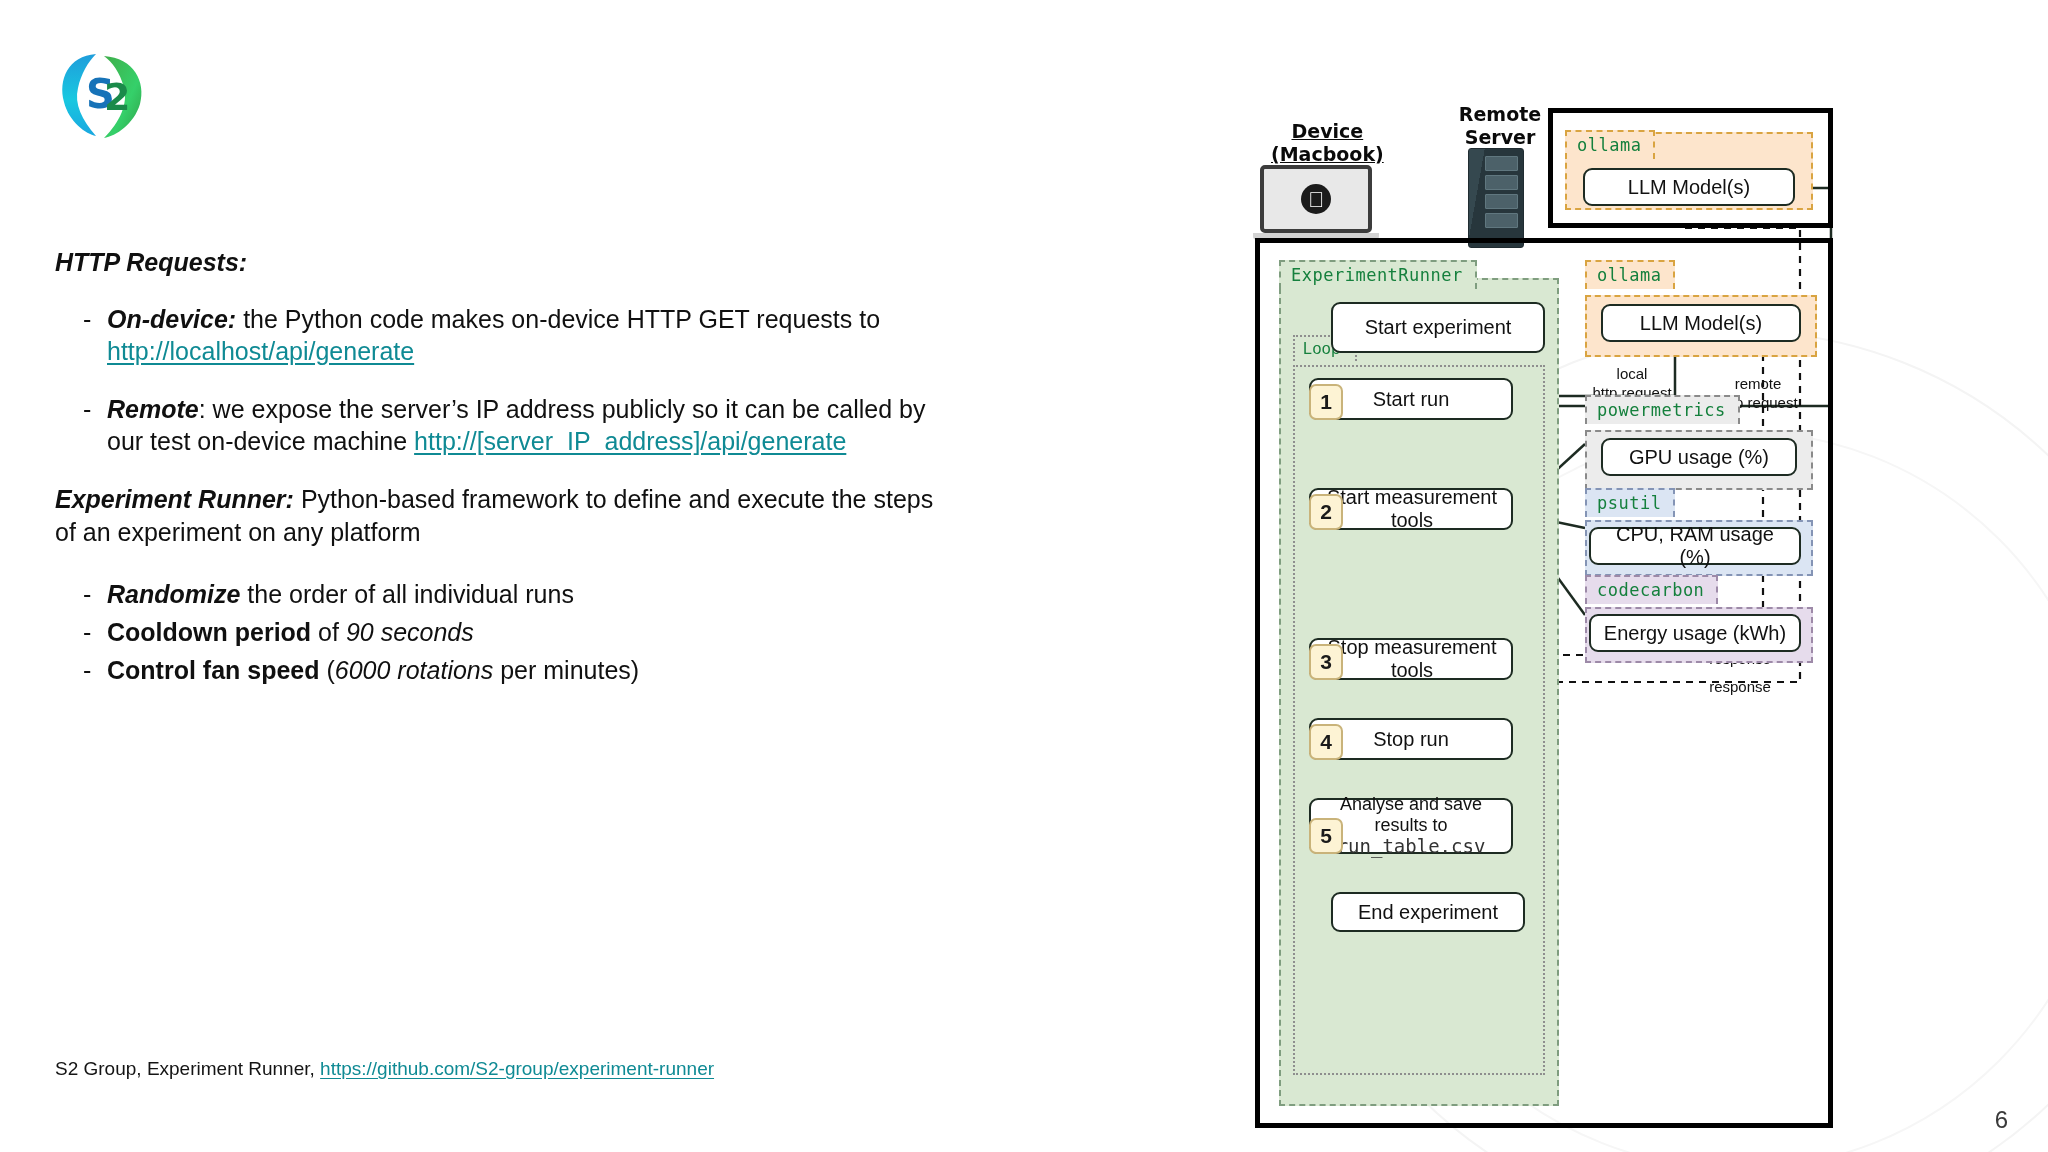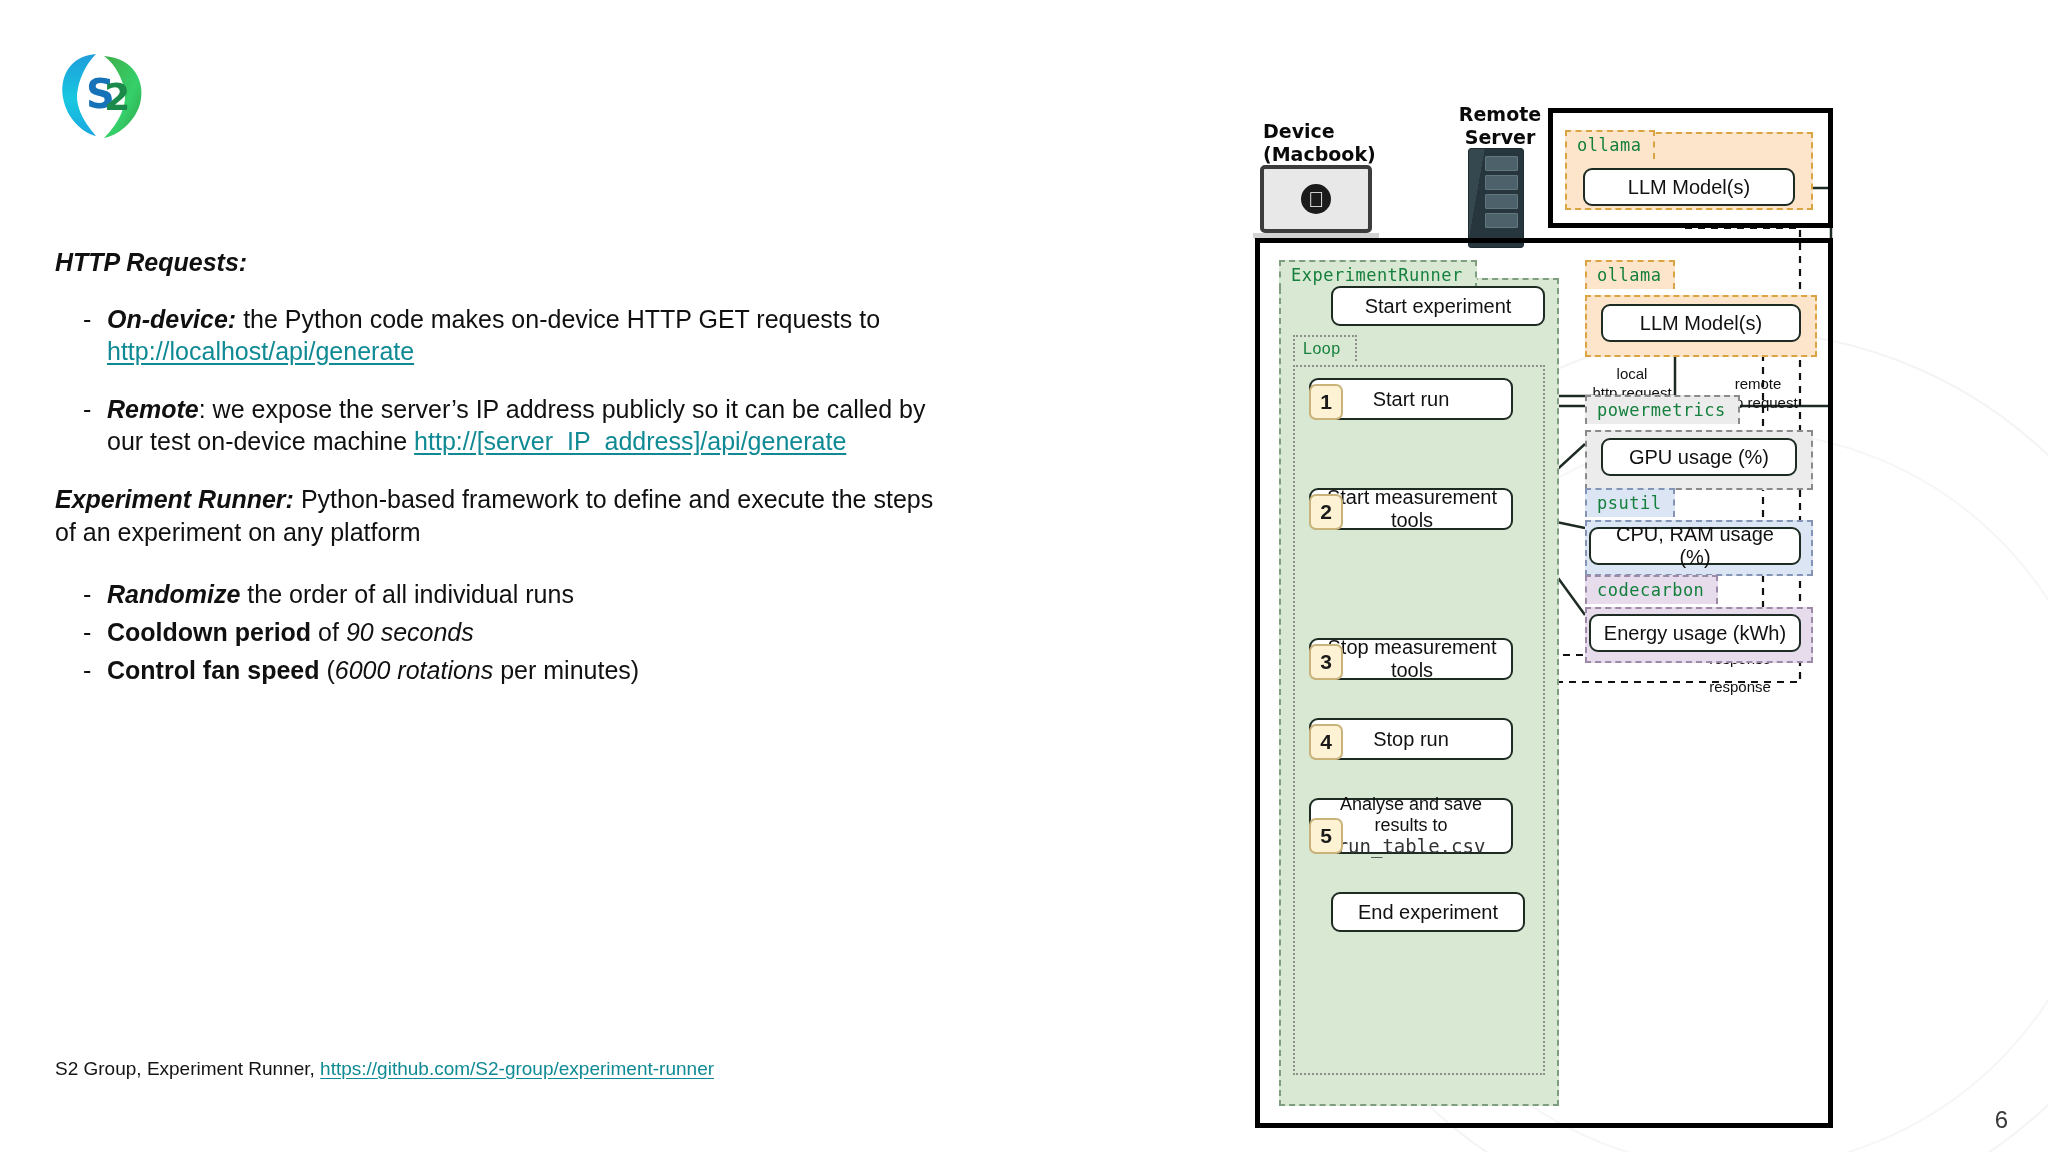--- a/index.html
+++ b/index.html
@@ -320,21 +320,21 @@
 
     <polyline points="258,296 576,296 576,78" fill="none" stroke="#1d2b22" stroke-width="2.5"></polyline>
     <polyline points="576,78 460,78" fill="none" stroke="#1d2b22" stroke-width="2.5" marker-end="url(#arrB)"></polyline>
 
     <polyline points="455,232 508,232 508,545 262,545" fill="none" stroke="#111" stroke-width="2.2" stroke-dasharray="7 6" marker-end="url(#arrB)"></polyline>
 
     <polyline points="430,118 545,118 545,572 200,572" fill="none" stroke="#111" stroke-width="2.2" stroke-dasharray="7 6"></polyline>
     <polyline points="200,572 200,560" fill="none" stroke="#111" stroke-width="2.2" marker-end="url(#arrB)"></polyline>
   </svg>
 
-  <div class="dg-label" style="left:8px; top:10px; text-align:left;">
+  <div class="dg-label" style="left:16px; top:10px; text-align:center;text-decoration:underline;">
     <span>Device</span><br>
     <span>(Macbook)</span>
   </div>
 
   <div class="macbook">
     <div class="mb-screen">
       <div class="apple-dot"></div>
     </div>
     <div class="mb-base"></div>
   </div>
@@ -372,21 +372,21 @@
     <span>ExperimentRunner</span>
   </div>
 
   <div class="pkg" style="left:38px; top:255px; width:252px; height:710px; border-color:#8e8e8e; border-style:dotted; background:transparent;">
   </div>
   <div class="pkg-tab" style="left:38px; top:225px; border-color:#8e8e8e; border-style:dotted; background:#d9e8d2; border-bottom:none;
               font-family:'Liberation Sans', sans-serif; font-size:16px; padding:3px 14px 3px 8px;">
     <span>Loop</span>
   </div>
 
-  <div class="node" style="left:76px; top:176px; width:214px; height:40px;">
+  <div class="node" style="left:76px; top:192px; width:214px; height:51px;">
     <span>Start experiment</span>
   </div>
 
   <div class="node" style="left:54px; top:268px; width:204px; height:42px;">
     <span>Start run</span>
     <span class="badge">1</span>
   </div>
 
   <div class="node" style="left:54px; top:378px; width:204px; height:42px; justify-content:flex-end; padding-right:6px;">
     <span>Start measurement tools</span>

